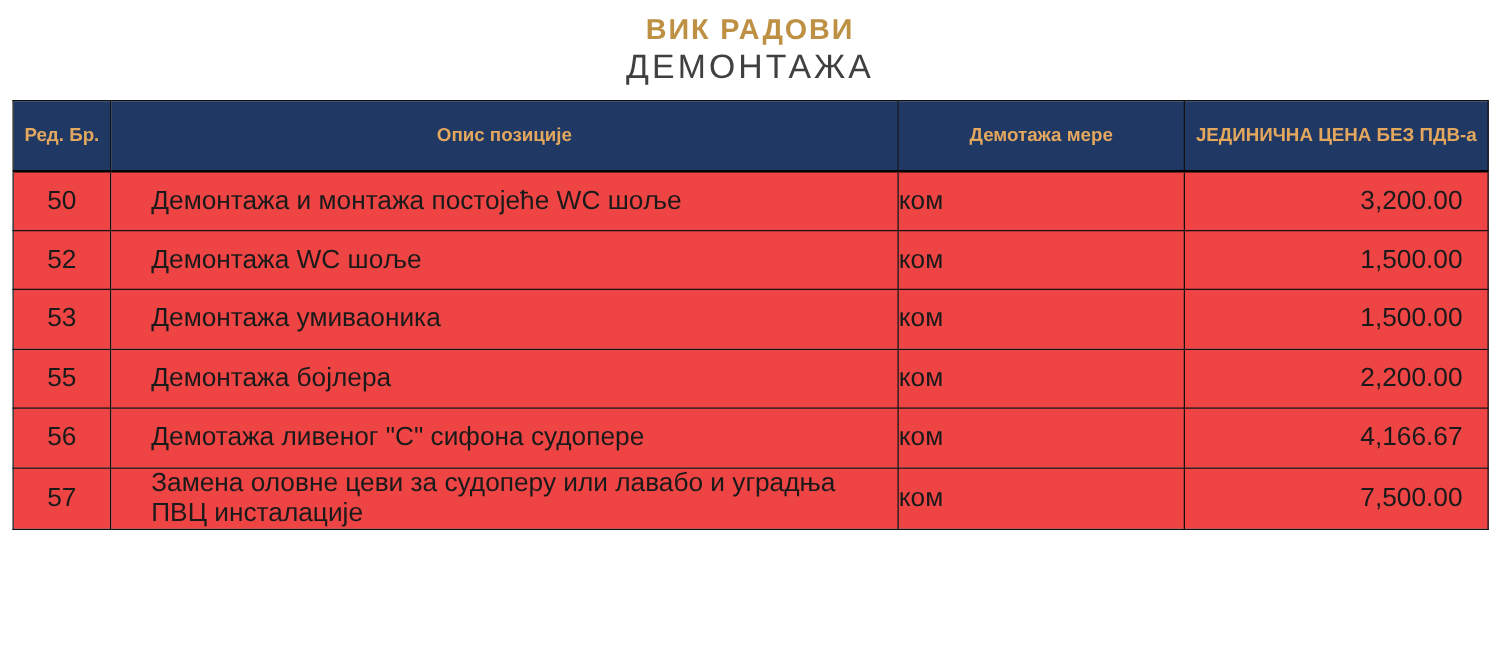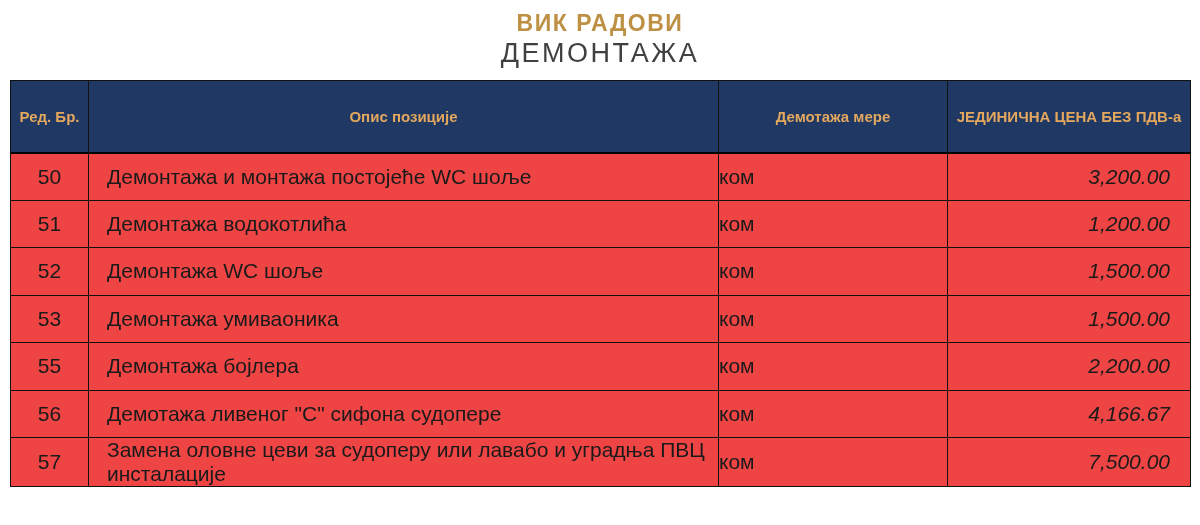--- a/index.html
+++ b/index.html
@@ -39,36 +39,36 @@
     table-layout: fixed;
   }
   .price-table th, .price-table td {
     border: 1.6px solid #111111;
   }
   .price-table thead th {
     background: #1F3864;
     color: #E4A75E;
     font-size: 15px;
     font-weight: 700;
-    height: 72px;
+    height: 56px;
     text-align: center;
     vertical-align: middle;
     border-bottom: 2px solid #000;
   }
   .price-table td {
     height: 47.5px;
     font-size: 21px;
     color: #1a1a1a;
     vertical-align: middle;
     background: #ef4444;
   }
   td.col-num  { text-align: center; font-weight: 400; }
-  td.col-desc { text-align: left; padding-left: 18px; }
+  td.col-desc { text-align: left; padding-left: 32px; }
   td.col-unit { text-align: left; }
-  td.col-price{ text-align: right; padding-right: 20px; font-style: italic; }
+  td.col-price{ text-align: right; padding-right: 20px; }
 </style>
 </head>
 <body>
 
 <div class="page">
 
   <div class="title-block">
     <div class="title-main">ВИК РАДОВИ</div>
     <div class="title-sub">ДЕМОНТАЖА</div>
   </div>
@@ -87,26 +87,20 @@
         <th>Демотажа мере</th>
         <th>ЈЕДИНИЧНА ЦЕНА БЕЗ ПДВ-а</th>
       </tr>
     </thead>
     <tbody>
         <tr>
           <td class="col-num">50</td>
           <td class="col-desc">Демонтажа и монтажа постојеће WC шоље</td>
           <td class="col-unit">ком</td>
           <td class="col-price">3,200.00</td>
-        </tr>
-        <tr>
-          <td class="col-num">51</td>
-          <td class="col-desc">Демонтажа водокотлића</td>
-          <td class="col-unit">ком</td>
-          <td class="col-price">1,200.00</td>
         </tr>
         <tr>
           <td class="col-num">52</td>
           <td class="col-desc">Демонтажа WC шоље</td>
           <td class="col-unit">ком</td>
           <td class="col-price">1,500.00</td>
         </tr>
         <tr>
           <td class="col-num">53</td>
           <td class="col-desc">Демонтажа умиваоника</td>

